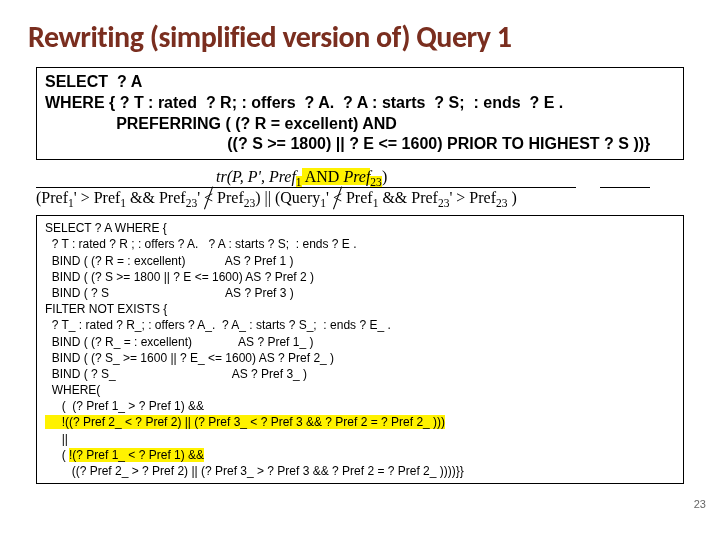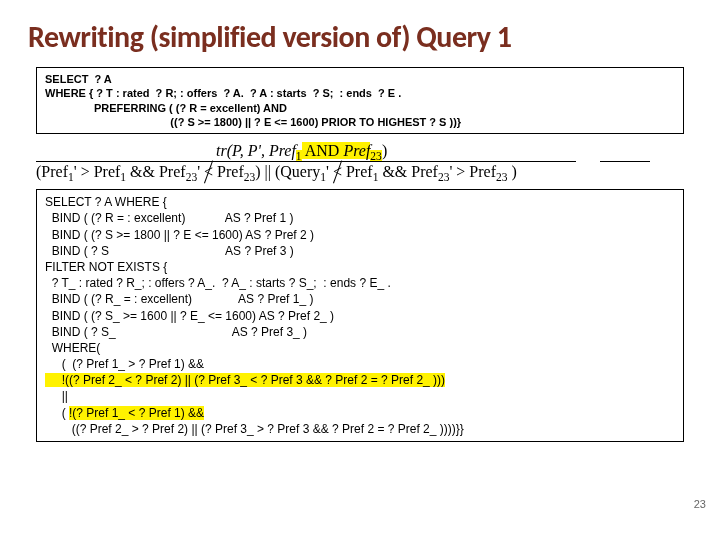--- a/index.html
+++ b/index.html
@@ -25,21 +25,21 @@
     color: #7a2e1f;
     font-family: 'Calibri', 'Segoe UI', Arial, sans-serif;
     margin: 0 0 12px 0;
     letter-spacing: -0.5px;
   }
   .box {
     border: 1px solid #000;
     padding: 4px 8px 4px 8px;
     margin: 0 8px 4px 8px;
     font-family: Arial, sans-serif;
-    font-size: 11px;
+    font-size: 16px;
     font-weight: bold;
     line-height: 1.3;
     color: #000;
     white-space: pre;
   }
   .rule {
     margin: 8px 8px 8px 8px;
     font-family: 'Times New Roman', serif;
     font-size: 16px;
     text-align: left;
@@ -130,20 +130,21 @@
       <div class="rule-bar left"></div>
       <div class="rule-bar right"></div>
     </div>
     <div class="rule-bottom">
       <span>(Pref</span><sub>1</sub><span>' &gt; Pref</span><sub>1</sub><span> &amp;&amp; Pref</span><sub>23</sub><span>' </span><span class="nslash">&lt;</span><span> Pref</span><sub>23</sub><span>) || (Query</span><sub>1</sub><span>' </span><span class="nslash">&lt;</span><span> Pref</span><sub>1</sub><span> &amp;&amp; Pref</span><sub>23</sub><span>' &gt; Pref</span><sub>23</sub><span> )</span>
     </div>
   </div>
 
   <div class="box2">
     <div class="line">SELECT ? A WHERE {</div>
+    <div class="line">  ? T : rated ? R ; : offers ? A.   ? A : starts ? S;  : ends ? E .</div>
     <div class="line">  BIND ( (? R = : excellent)            AS ? Pref 1 )</div>
     <div class="line">  BIND ( (? S &gt;= 1800 || ? E &lt;= 1600) AS ? Pref 2 )</div>
     <div class="line">  BIND ( ? S                                   AS ? Pref 3 )</div>
     <div class="line">FILTER NOT EXISTS {</div>
     <div class="line">  ? T_ : rated ? R_; : offers ? A_.  ? A_ : starts ? S_;  : ends ? E_ .</div>
     <div class="line">  BIND ( (? R_ = : excellent)              AS ? Pref 1_ )</div>
     <div class="line">  BIND ( (? S_ &gt;= 1600 || ? E_ &lt;= 1600) AS ? Pref 2_ )</div>
     <div class="line">  BIND ( ? S_                                   AS ? Pref 3_ )</div>
     <div class="line">  WHERE(</div>
     <div><span class="line">     (  (? Pref 1_ &gt; ? Pref 1) &amp;&amp;</span><br><span class="line hl">     !((? Pref 2_ &lt; ? Pref 2) || (? Pref 3_ &lt; ? Pref 3 &amp;&amp; ? Pref 2 = ? Pref 2_ )))</span></div>

